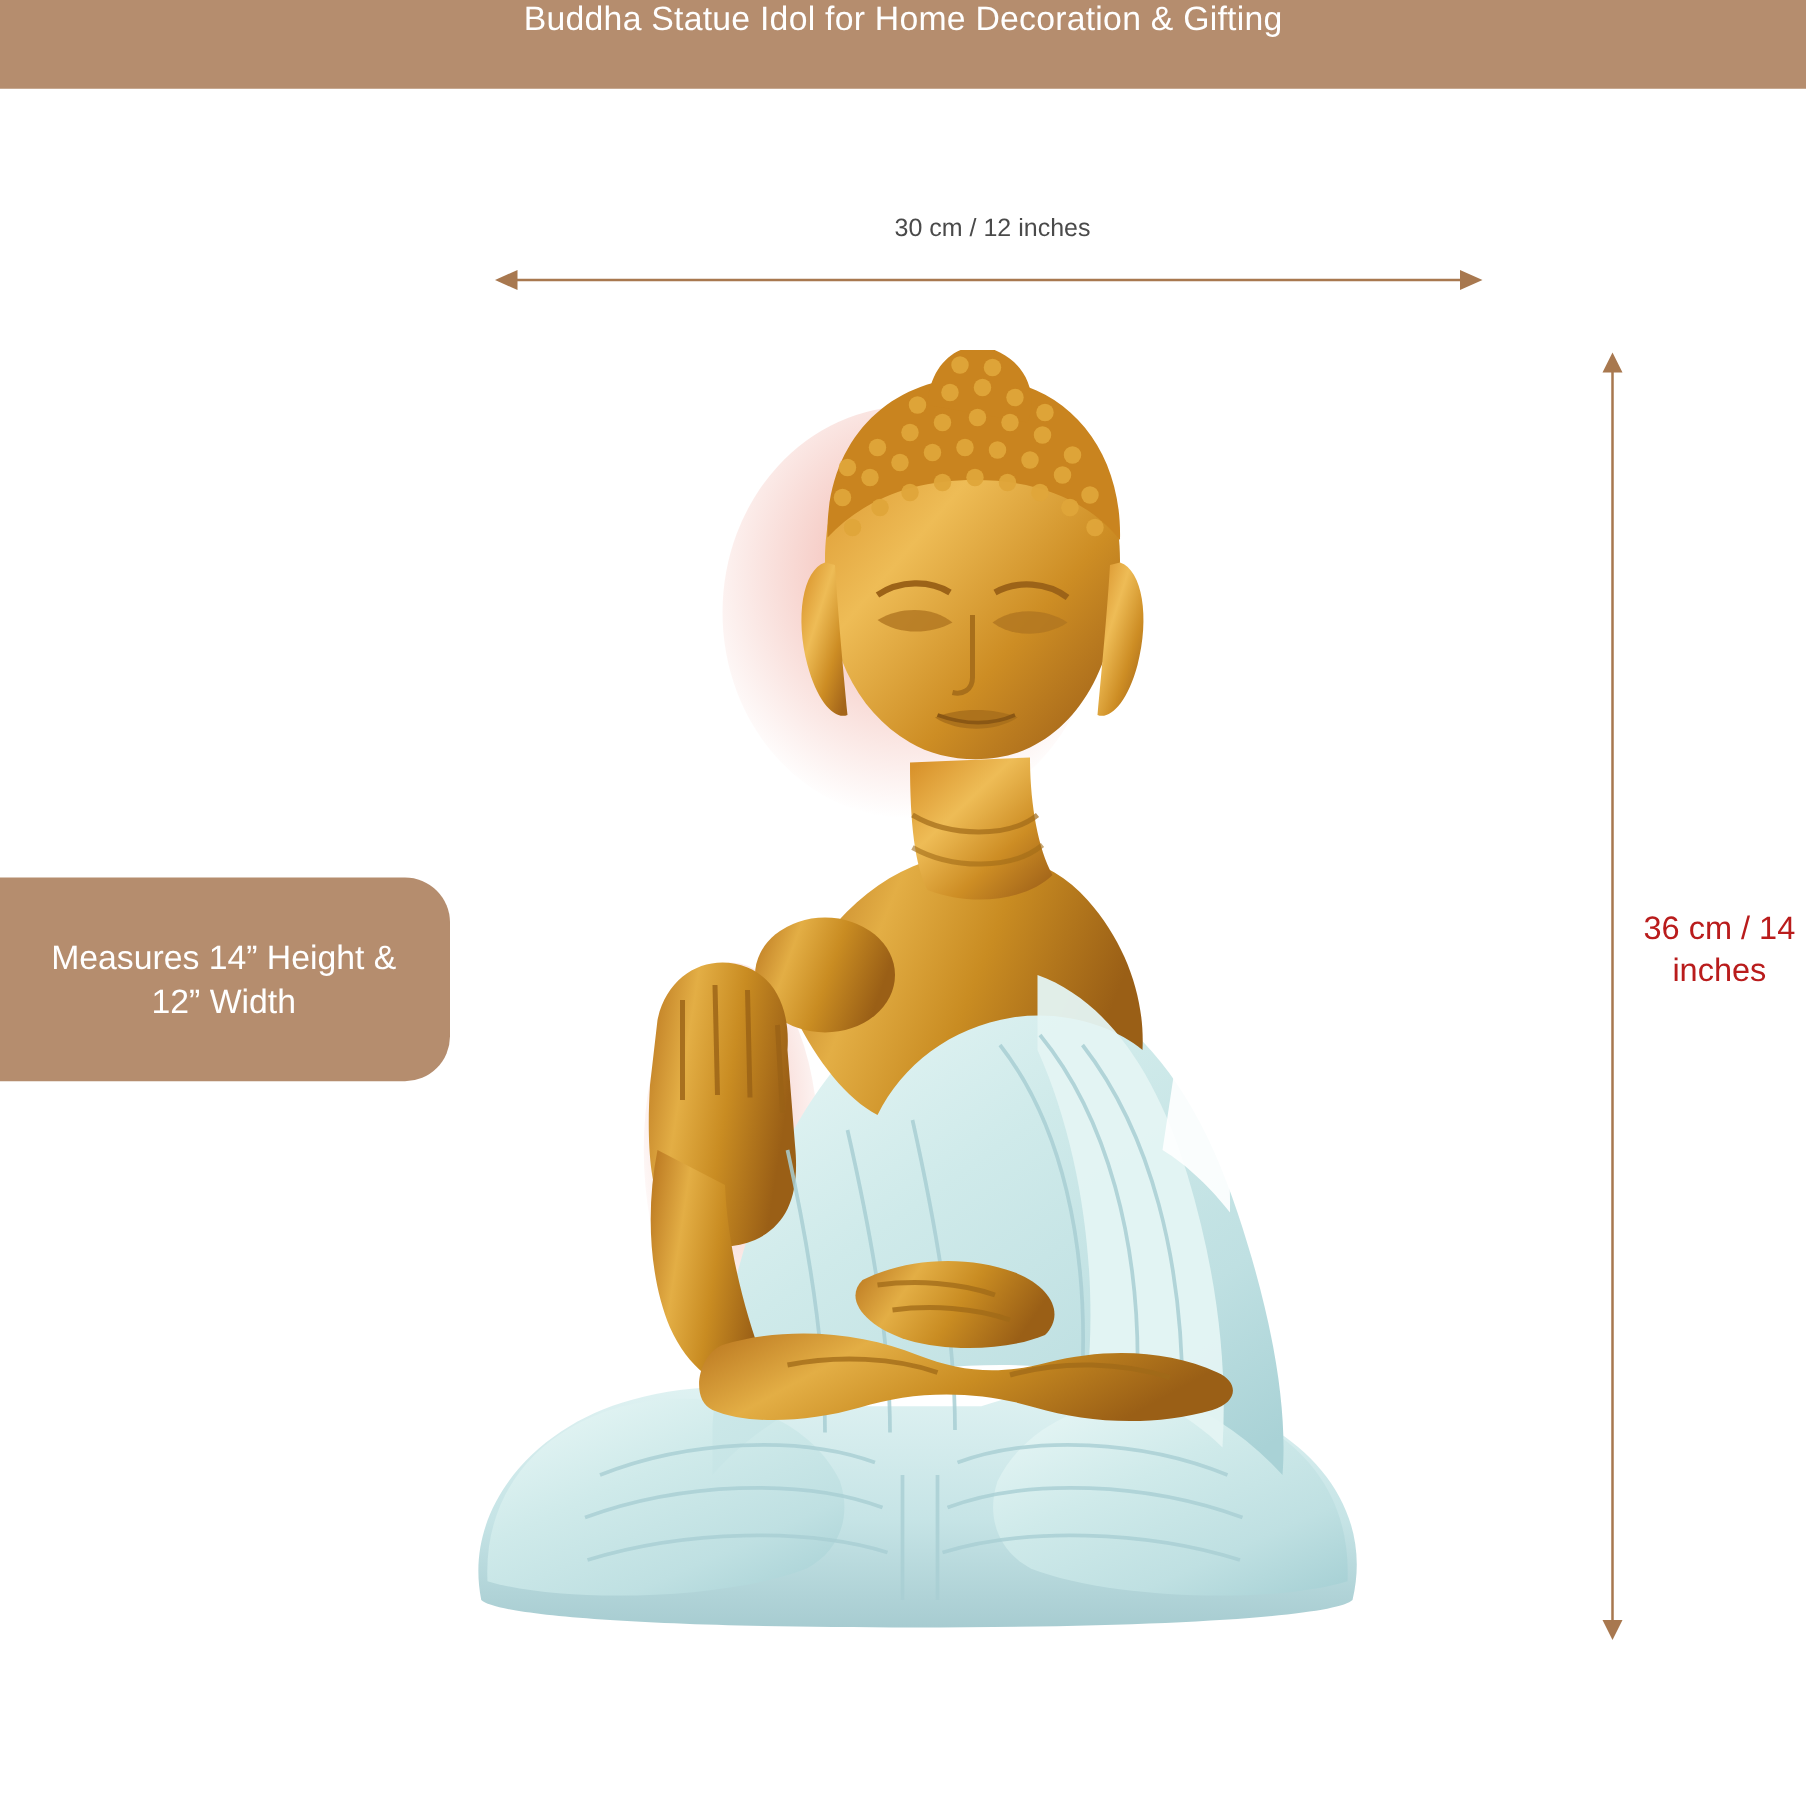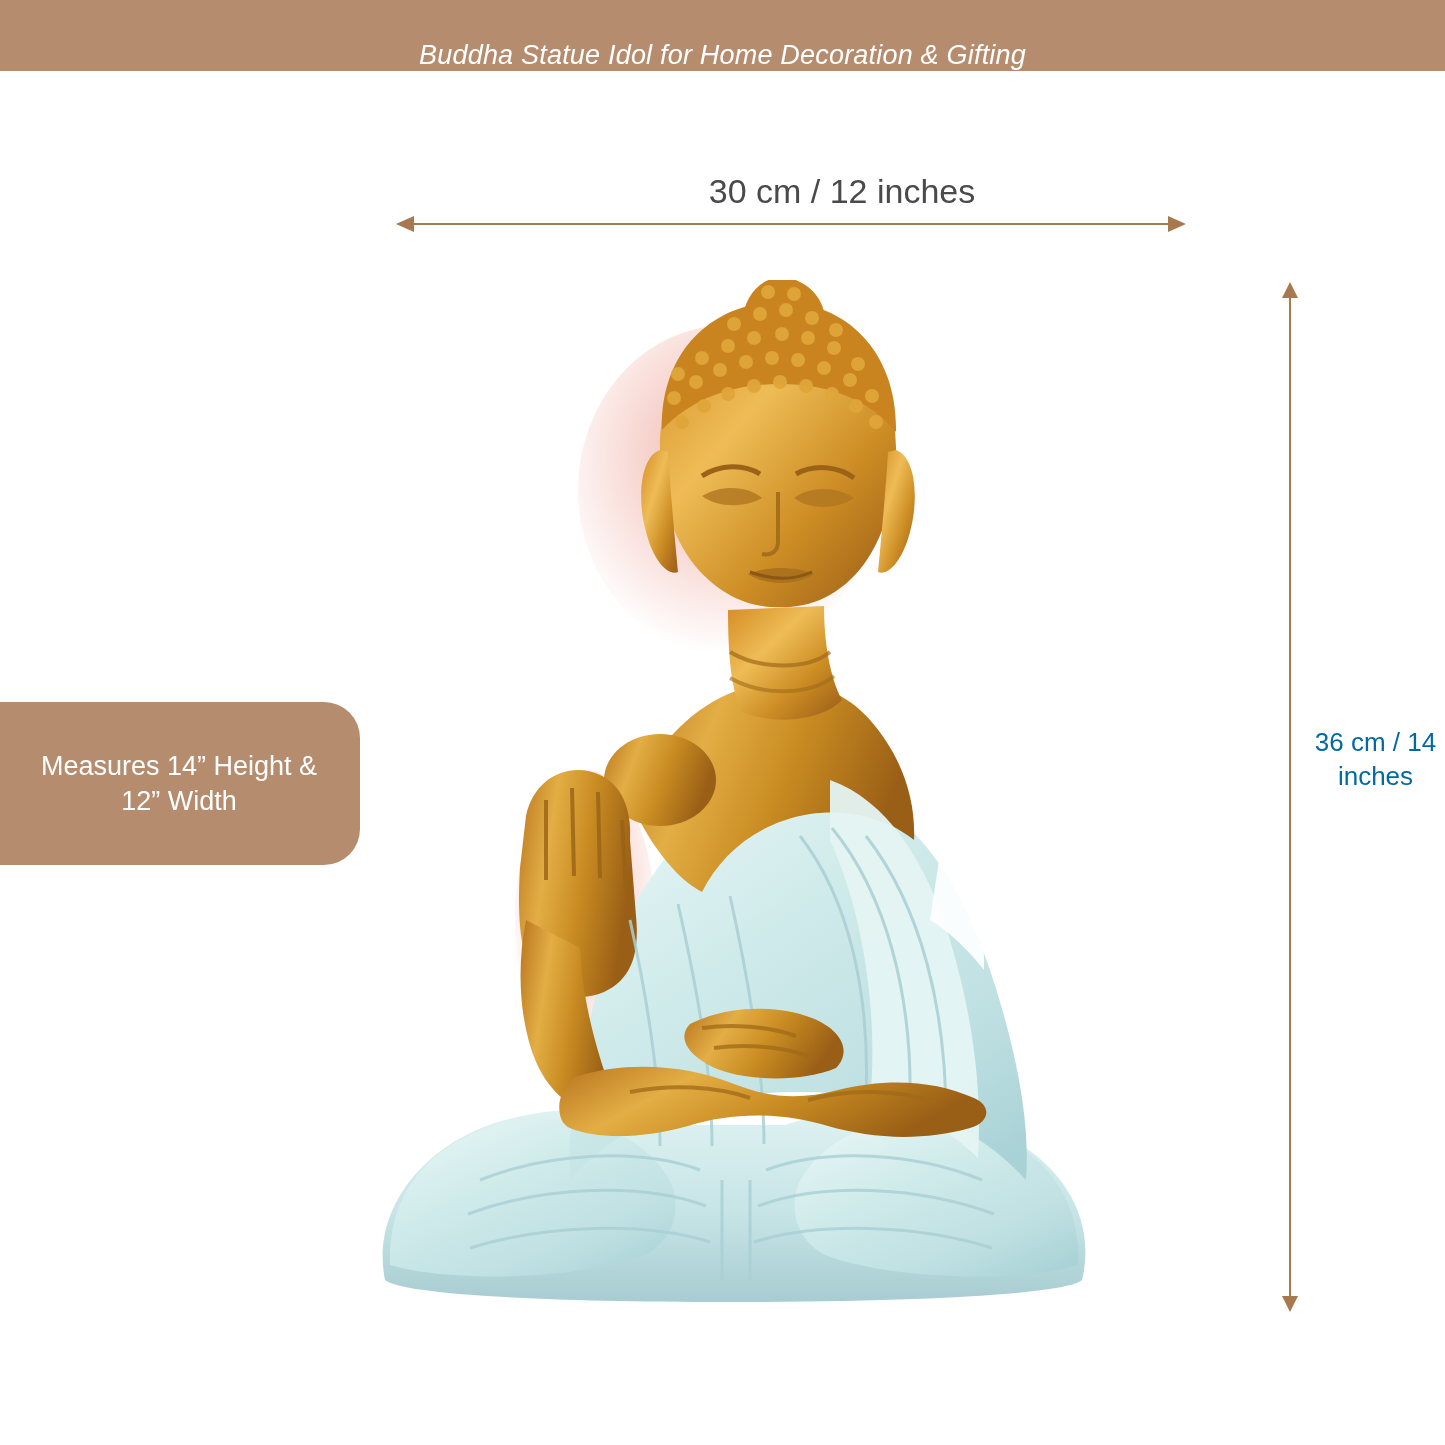--- a/index.html
+++ b/index.html
@@ -22,40 +22,39 @@
 
   
   .header-banner {
     position: absolute;
     left: 0;
     top: 0;
     width: 1445px;
     height: 71px;
     background: #b58d6e;
     display: flex;
-    align-items: flex-end;
+    align-items: flex-start;
     justify-content: center;
-    font-style: italic;
   }
   .header-title {
     color: #ffffff;
     font-size: 27px;
     letter-spacing: 0.2px;
     font-weight: 400;
     white-space: nowrap;
   }
 
   
   .width-label {
     position: absolute;
-    left: 672px;
+    left: 624px;
     top: 172px;
     width: 340px;
     text-align: center;
-    font-size: 34px;
+    font-size: 20px;
     color: #4a4a4a;
   }
   .width-line-wrap {
     position: absolute;
     left: 396px;
     top: 212px;
     width: 790px;
     height: 24px;
   }
   .width-line {
@@ -124,21 +123,21 @@
     border-top: 16px solid #a8784f;
   }
   .height-label {
     position: absolute;
     left: 1306px;
     top: 725px;
     width: 139px;
     text-align: center;
     font-size: 26px;
     line-height: 34px;
-    color: #0369a1;
+    color: #b91c1c;
   }
 
   
   .measure-callout {
     position: absolute;
     left: -8px;
     top: 702px;
     width: 368px;
     height: 163px;
     background: #b58d6e;

